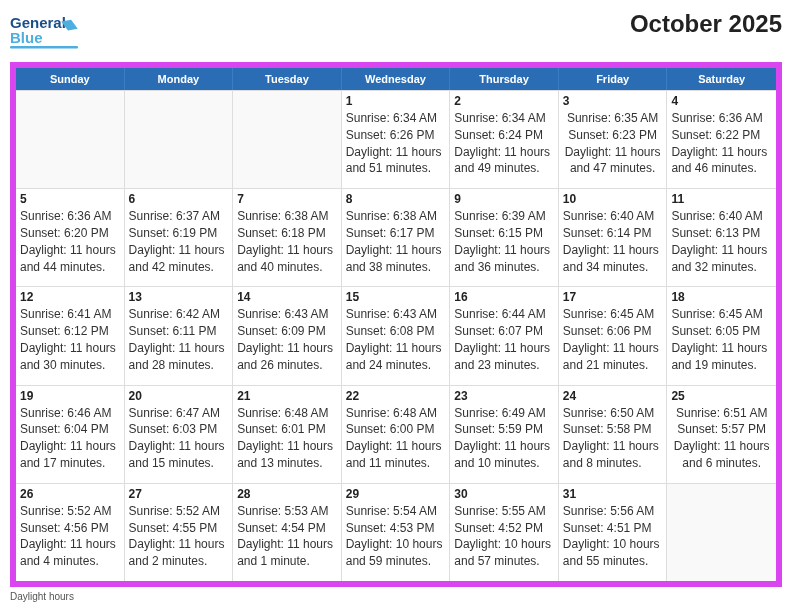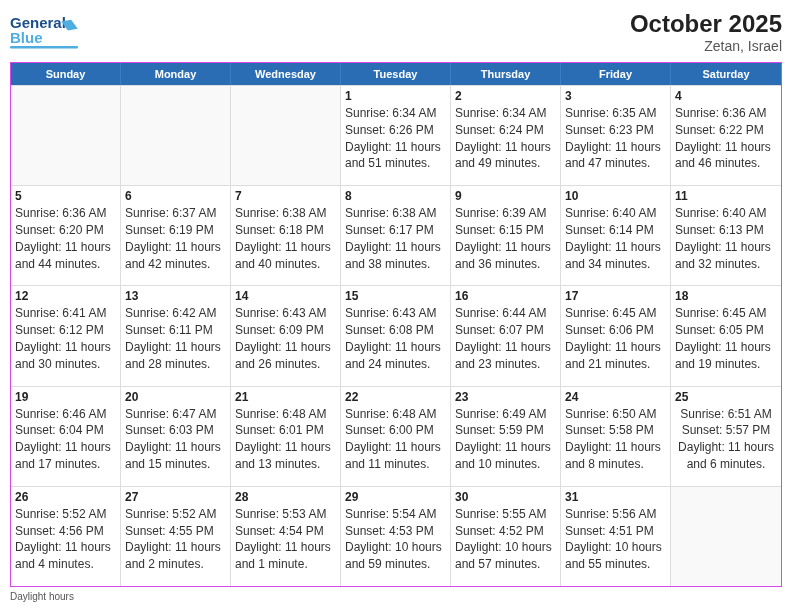--- a/index.html
+++ b/index.html
@@ -32,21 +32,21 @@
       color: #222;
     }
     .subtitle {
       font-size: 14px;
       color: #555;
     }
     .calendar {
       flex: 1;
       display: flex;
       flex-direction: column;
-      border: 1px solid #d946ef;
+      border: 6px solid #d946ef;
     }
     .cal-header {
       display: grid;
       grid-template-columns: repeat(7, 1fr);
       background: #2a6db5;
     }
     .cal-header-cell {
       color: #fff;
       font-weight: bold;
       font-size: 11px;
@@ -114,30 +114,29 @@
 
         <text x="0" y="18" font-family="Arial" font-weight="bold" font-size="15" fill="#1a4e8c">General</text>
         <text x="0" y="33" font-family="Arial" font-weight="bold" font-size="15" fill="#4eaee0">Blue</text>
 
         <polygon points="52,10 62,10 67,20 57,20" fill="#4eaee0" transform="rotate(-10,60,15)"></polygon>
         <rect x="0" y="36" width="68" height="2.5" fill="#4eaee0" rx="1"></rect>
       </svg>
     </div>
     <div class="title-block">
       <div class="month-title">October 2025</div>
-      <div class="subtitle">Zetan, Israel</div>
     </div>
   </div>
 
   <div class="calendar">
     <div class="cal-header" id="cal-header">
         <div class="cal-header-cell">Sunday</div>
         <div class="cal-header-cell">Monday</div>
+        <div class="cal-header-cell">Tuesday</div>
         <div class="cal-header-cell">Wednesday</div>
-        <div class="cal-header-cell">Tuesday</div>
         <div class="cal-header-cell">Thursday</div>
         <div class="cal-header-cell">Friday</div>
         <div class="cal-header-cell">Saturday</div>
       </div>
     <div class="cal-body" id="cal-body">
         <div class="cal-row">
           <div class="cal-cell empty"></div>
           <div class="cal-cell empty"></div>
           <div class="cal-cell empty"></div>
           <div class="cal-cell">
@@ -149,21 +148,21 @@
           </div>
           <div class="cal-cell">
             <div class="day-number">2</div>
             <div class="cell-text" style="white-space: pre-line;">Sunrise: 6:34 AM
 Sunset: 6:24 PM
 Daylight: 11 hours
 and 49 minutes.</div>
           </div>
           <div class="cal-cell">
             <div class="day-number">3</div>
-            <div class="cell-text" style="white-space: pre-line;">Sunrise: 6:35 AM
+            <div class="cell-text" style="white-space: pre-line; text-align: center;">Sunrise: 6:35 AM
 Sunset: 6:23 PM
 Daylight: 11 hours
 and 47 minutes.</div>
           </div>
           <div class="cal-cell">
             <div class="day-number">4</div>
             <div class="cell-text" style="white-space: pre-line;">Sunrise: 6:36 AM
 Sunset: 6:22 PM
 Daylight: 11 hours
 and 46 minutes.</div>

